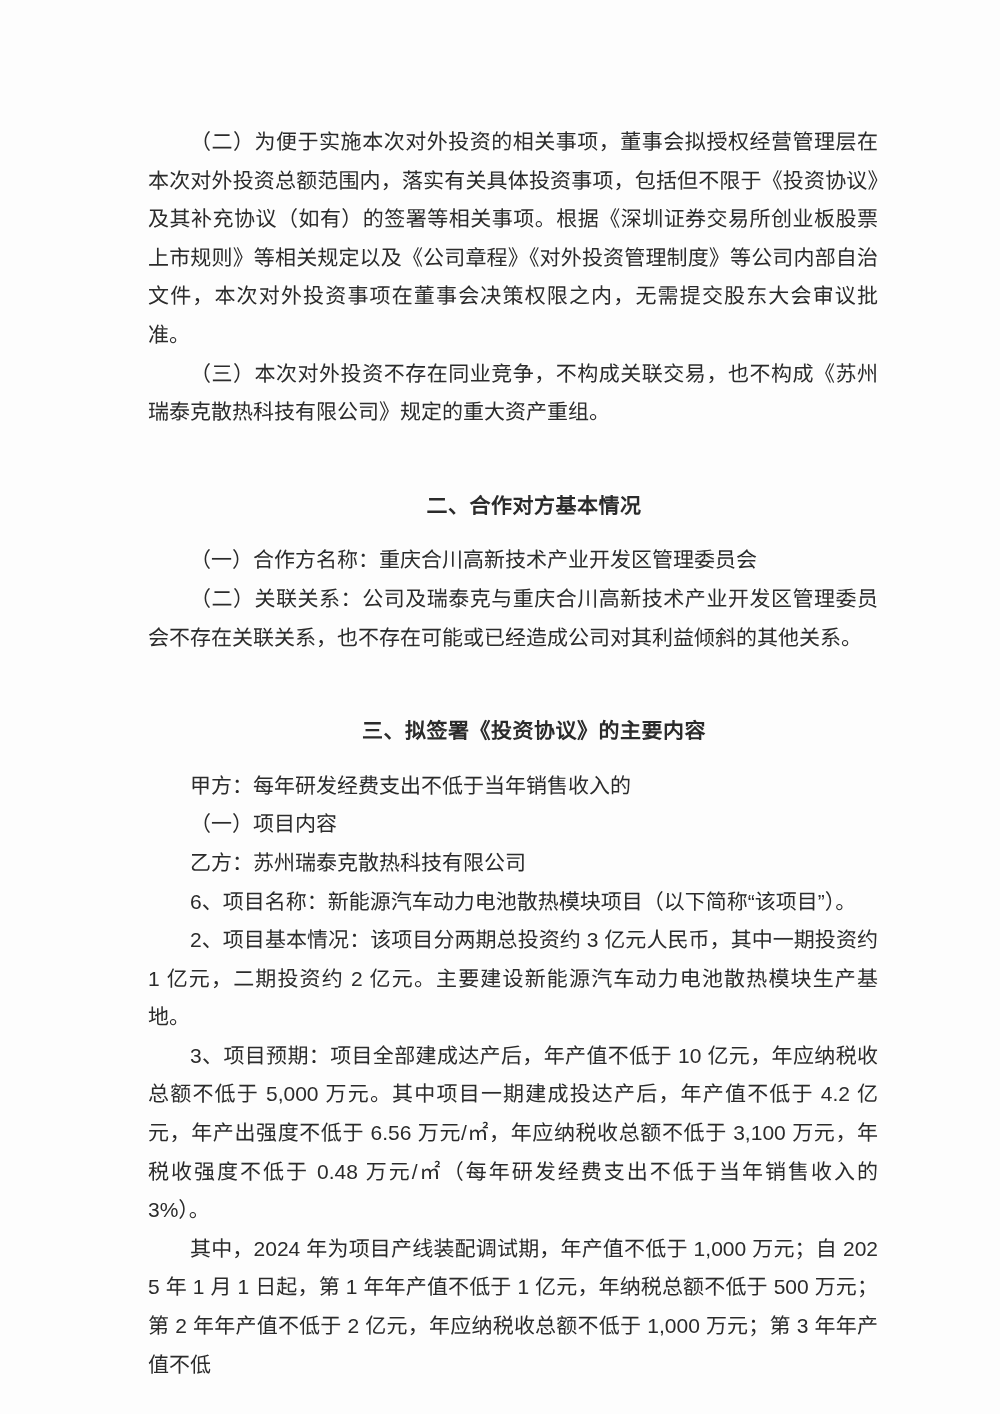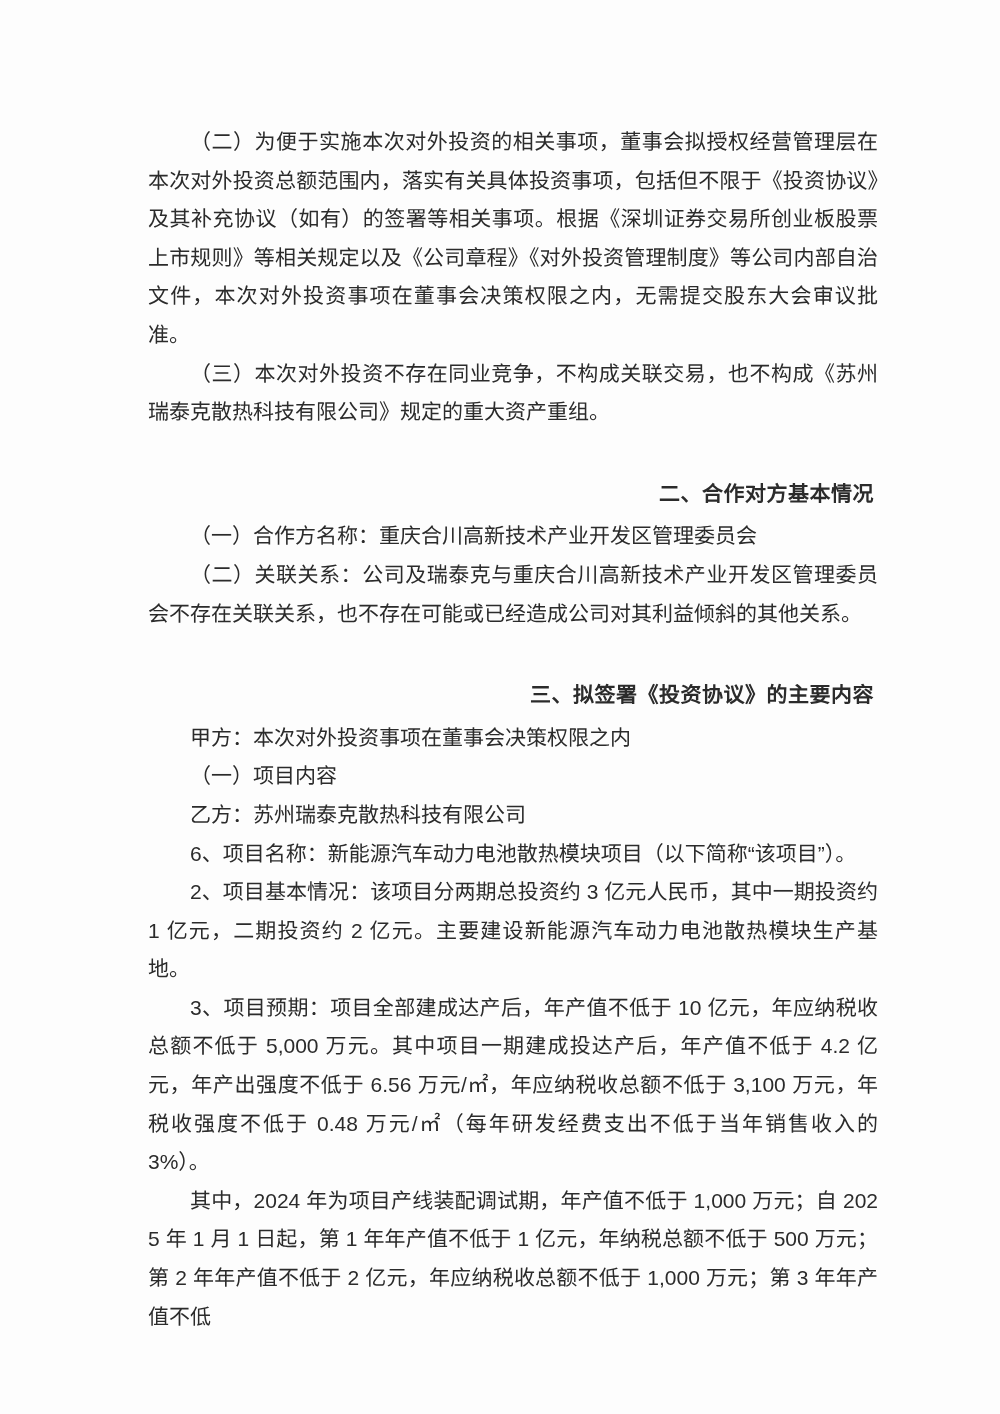--- a/index.html
+++ b/index.html
@@ -21,24 +21,24 @@
     font-size: 21px;
     line-height: 38.6px;
   }
   .doc-block {
     margin: 0;
     text-align: justify;
     text-indent: 2em;
     word-break: break-all;
   }
   .doc-heading {
-    margin: 4px;
+    margin: 16px;
     font-weight: bold;
     text-indent: 2em;
-    text-align: right;
+    text-align: center;
     letter-spacing: 0.5px;
   }
   .blank-line {
     height: 39px;
   }
 </style>
 </head>
 <body>
 
 <div class="page">
@@ -52,21 +52,21 @@
   <p class="doc-heading">二、合作对方基本情况</p>
 
   <p class="doc-block">（一）合作方名称：重庆合川高新技术产业开发区管理委员会</p>
 
   <p class="doc-block">（二）关联关系：公司及瑞泰克与重庆合川高新技术产业开发区管理委员会不存在关联关系，也不存在可能或已经造成公司对其利益倾斜的其他关系。</p>
 
   <div class="blank-line"></div>
 
   <p class="doc-heading">三、拟签署《投资协议》的主要内容</p>
 
-  <p class="doc-block">甲方：本次对外投资事项在董事会决策权限之内</p>
+  <p class="doc-block">甲方：每年研发经费支出不低于当年销售收入的</p>
 
   <p class="doc-block">（一）项目内容</p>
 
   <p class="doc-block">乙方：苏州瑞泰克散热科技有限公司</p>
 
   <p class="doc-block">6、项目名称：新能源汽车动力电池散热模块项目（以下简称“该项目”）。</p>
 
   <p class="doc-block">2、项目基本情况：该项目分两期总投资约 3 亿元人民币，其中一期投资约 1 亿元，二期投资约 2 亿元。主要建设新能源汽车动力电池散热模块生产基地。</p>
 
   <p class="doc-block">3、项目预期：项目全部建成达产后，年产值不低于 10 亿元，年应纳税收总额不低于 5,000 万元。其中项目一期建成投达产后，年产值不低于 4.2 亿元，年产出强度不低于 6.56 万元/㎡，年应纳税收总额不低于 3,100 万元，年税收强度不低于 0.48 万元/㎡（每年研发经费支出不低于当年销售收入的 3%）。</p>

